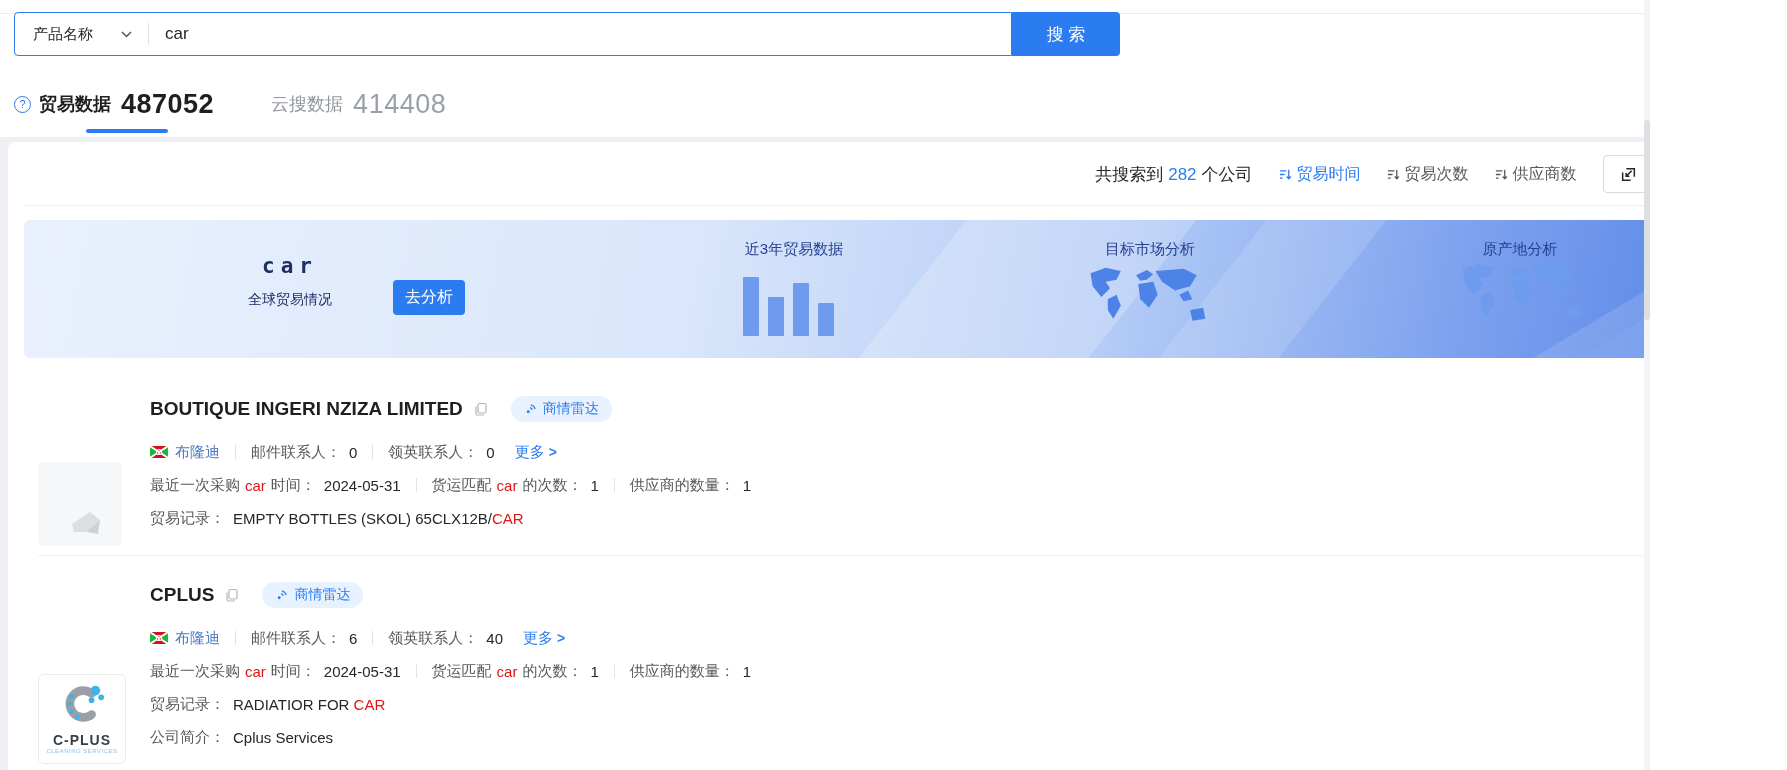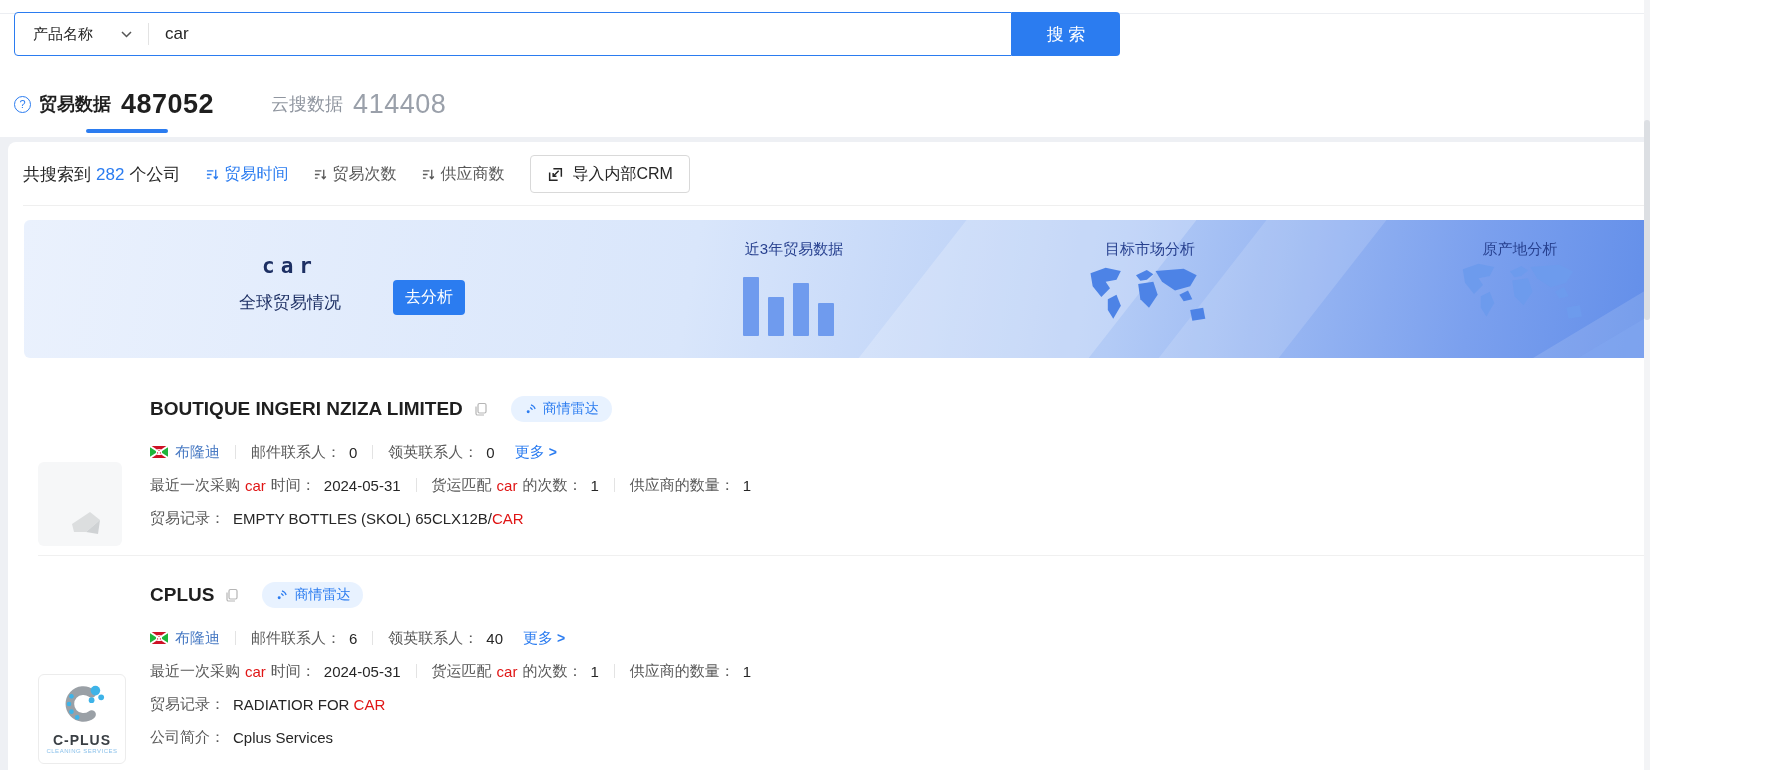--- a/index.html
+++ b/index.html
@@ -39,22 +39,22 @@
   .tab.active .tab-label { color:#1f1f1f; font-weight:700; }
   .tab.active .tab-count { color:#1f1f1f; font-weight:700; }
   .tab.active::after {
     content:""; position:absolute; left:50%; transform:translateX(-50%);
     bottom:-13px; width:82px; height:4px; border-radius:2px; background:#2b7cf0;
   }
   
   .content-bg { position:absolute; left:0; right:0; top:137px; bottom:0; background:#eef0f4; }
   .card { position:absolute; left:8px; top:5px; width:1779px; height:628px; background:#fff; border-radius:8px 8px 0 0; }
   .results-header {
-    position:absolute; left:15px; right:15px; top:10px; height:44px;
-    display:flex; align-items:center; justify-content:flex-start;
+    position:absolute; left:15px; right:25px; top:10px; height:44px;
+    display:flex; align-items:center; justify-content:flex-end;
   }
   .found-text { font-size:17px; color:#262626; }
   .found-text .blue { color:#2b7cf0; margin:0 5px; }
   .header-right { display:flex; align-items:center; }
   .sort-item { display:flex; align-items:center; gap:5px; font-size:16px; color:#595959; margin-left:26px; cursor:pointer; }
   .sort-item.active { color:#2b7cf0; }
   .crm-btn {
     margin-left:26px; height:38px; padding:0 16px; display:flex; align-items:center; gap:8px;
     border:1px solid #d9d9d9; border-radius:4px; background:#fff; font-size:16px; color:#262626;
     cursor:pointer; font-family:inherit;
@@ -70,21 +70,21 @@
     background:rgba(255,255,255,.22); transform:skewX(-38deg);
   }
   .banner .streak.s1 { left:880px; }
   .banner .streak.s2 { left:1180px; width:120px; background:rgba(255,255,255,.14); }
   .banner-arrow { position:absolute; right:0; bottom:0; }
   .kw-group { position:absolute; left:200px; top:34px; width:132px; text-align:center; }
   .kw-word {
     font-family:"DejaVu Sans Mono","Liberation Mono",monospace;
     font-size:21px; letter-spacing:6px; color:#1d2f63; font-weight:700;
   }
-  .kw-sub { margin-top:13px; font-size:17px; color:#1d2f63; }
+  .kw-sub { margin-top:13px; font-size:14px; color:#1d2f63; }
   .analyze-btn {
     position:absolute; left:369px; top:60px; width:72px; height:35px;
     background:#2b7cf0; color:#fff; border:none; border-radius:4px; font-size:16px;
     cursor:pointer; font-family:inherit;
   }
   .banner-label { position:absolute; top:20px; font-size:15px; color:#27408f; text-align:center; }
   .lbl-chart { left:700px; width:140px; }
   .lbl-market { left:1056px; width:140px; }
   .lbl-origin { left:1426px; width:140px; }
   .mini-chart { position:absolute; left:719px; bottom:22px; display:flex; align-items:flex-end; gap:9px; }

